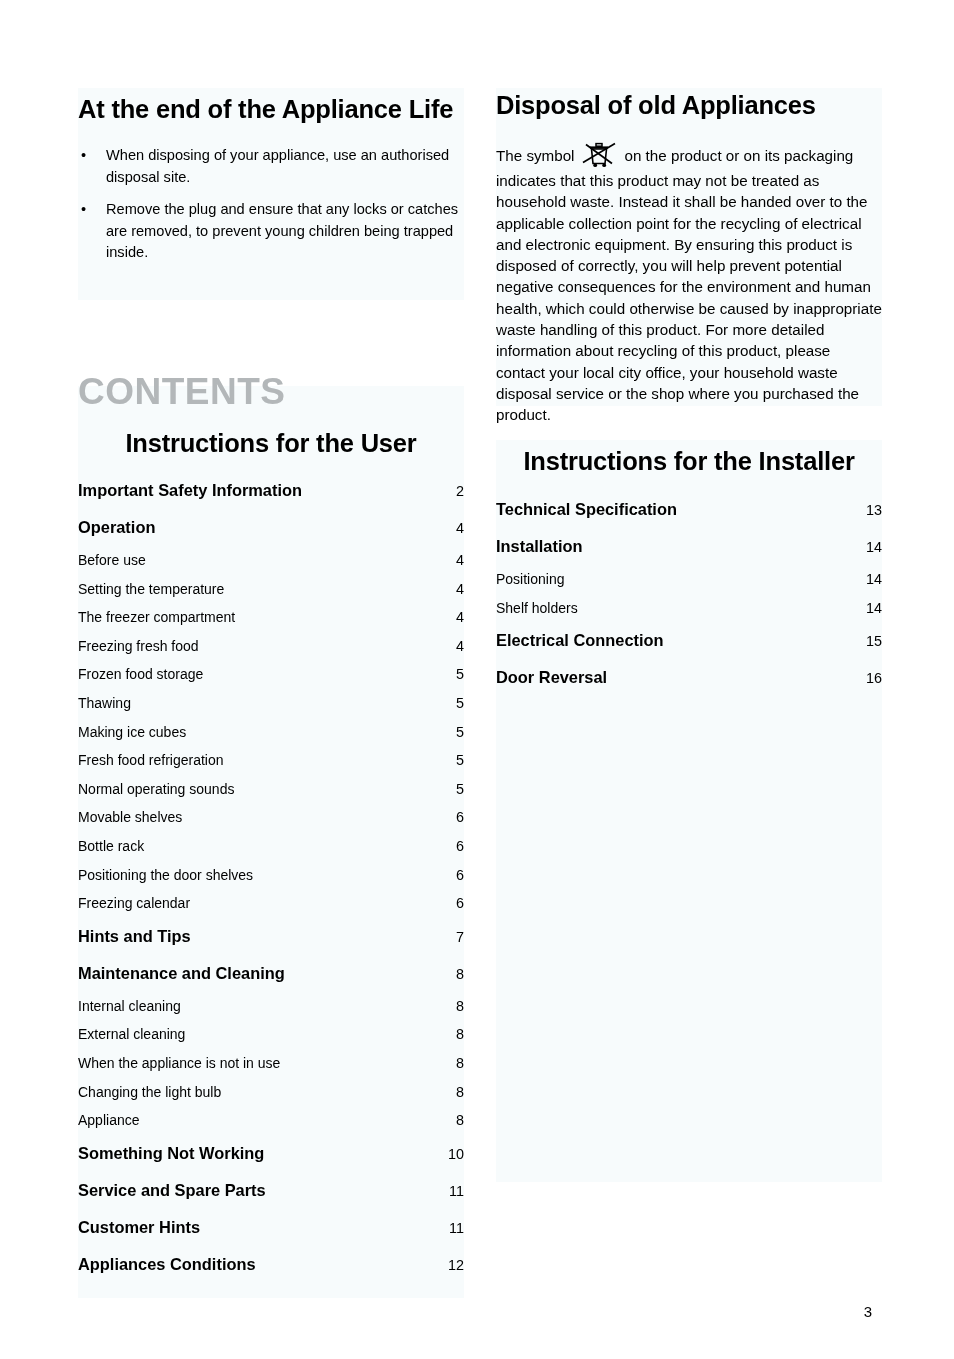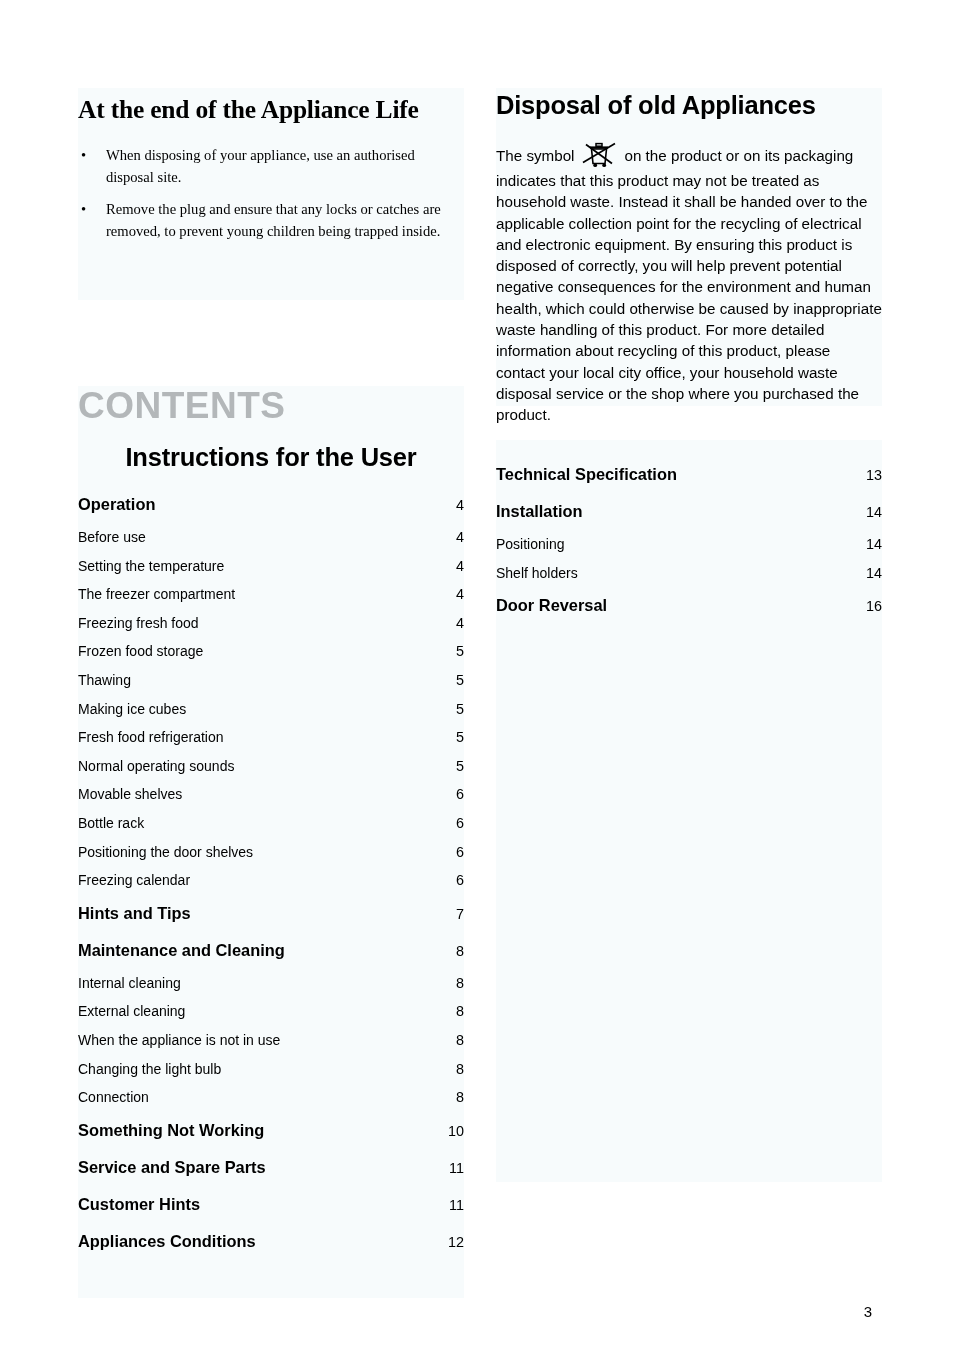--- a/index.html
+++ b/index.html
@@ -167,41 +167,45 @@
 
 <div class="page">
 
   <div class="tint" style="left:78px; top:88px; width:386px; height:212px;"></div>
   <div class="tint" style="left:78px; top:386px; width:386px; height:912px;"></div>
   <div class="tint" style="left:496px; top:88px; width:386px; height:318px;"></div>
   <div class="tint" style="left:496px; top:440px; width:386px; height:742px;"></div>
 
   <div class="col col-left">
 
-    <div class="block" style="top:92px;font-family:Liberation Serif, serif;">
+    <div class="block" style="top:92px;">
       <h1 class="section-title">At the end of the Appliance Life</h1>
 
       <ul class="bullets" style="margin-top:18px;">
         <li>
           <span class="bullet-dot">•</span>
           <span>When disposing of your appliance, use an authorised disposal site.</span>
         </li>
         <li>
           <span class="bullet-dot">•</span>
           <span>Remove the plug and ensure that any locks or catches are removed, to prevent young children being trapped inside.</span>
         </li>
       </ul>
     </div>
 
-    <div class="block" style="top:386px;">
+    <div class="block" style="top:372px;">
       <div class="contents-word">CONTENTS</div>
 
       <h2 class="group-title" style="margin-top:14px;">Instructions for the User</h2>
 
       <div class="toc" id="toc-left" style="margin-top:11px;">
+          <div class="toc-row major">
+            <span class="toc-label">Important Safety Information</span>
+            <span class="toc-page">2</span>
+          </div>
           <div class="toc-row major">
             <span class="toc-label">Operation</span>
             <span class="toc-page">4</span>
           </div>
           <div class="toc-row minor">
             <span class="toc-label">Before use</span>
             <span class="toc-page">4</span>
           </div>
           <div class="toc-row minor">
             <span class="toc-label">Setting the temperature</span>
@@ -269,21 +273,21 @@
           </div>
           <div class="toc-row minor">
             <span class="toc-label">When the appliance is not in use</span>
             <span class="toc-page">8</span>
           </div>
           <div class="toc-row minor">
             <span class="toc-label">Changing the light bulb</span>
             <span class="toc-page">8</span>
           </div>
           <div class="toc-row minor">
-            <span class="toc-label">Connection</span>
+            <span class="toc-label">Appliance</span>
             <span class="toc-page">8</span>
           </div>
           <div class="toc-row major">
             <span class="toc-label">Something Not Working</span>
             <span class="toc-page">10</span>
           </div>
           <div class="toc-row major">
             <span class="toc-label">Service and Spare Parts</span>
             <span class="toc-page">11</span>
           </div>
@@ -317,39 +321,44 @@
             <circle cx="16.2" cy="27.2" r="1.9" fill="#000"></circle>
             <circle cx="25.2" cy="27.2" r="1.9" fill="#000"></circle>
 
             <line x1="4" y1="24.5" x2="36" y2="5.5" stroke="#000" stroke-width="1.7"></line>
             <line x1="7" y1="6.5" x2="33" y2="25.5" stroke="#000" stroke-width="1.7"></line>
           </svg></span><span>on the product or on its packaging indicates that this product may not be treated as household waste. Instead it shall be handed over to the applicable collection point for the recycling of electrical and electronic equipment. By ensuring this product is disposed of correctly, you will help prevent potential negative consequences for the environment and human health, which could otherwise be caused by inappropriate waste handling of this product. For more detailed information about recycling of this product, please contact your local city office, your household waste disposal service or the shop where you purchased the product.</span>
       </p>
     </div>
 
     <div class="block" style="top:444px;">
+      <h2 class="group-title">Instructions for the Installer</h2>
 
       <div class="toc" id="toc-right" style="margin-top:12px;">
           <div class="toc-row major">
             <span class="toc-label">Technical Specification</span>
             <span class="toc-page">13</span>
           </div>
           <div class="toc-row major">
             <span class="toc-label">Installation</span>
             <span class="toc-page">14</span>
           </div>
           <div class="toc-row minor">
             <span class="toc-label">Positioning</span>
             <span class="toc-page">14</span>
           </div>
           <div class="toc-row minor">
             <span class="toc-label">Shelf holders</span>
             <span class="toc-page">14</span>
           </div>
           <div class="toc-row major">
+            <span class="toc-label">Electrical Connection</span>
+            <span class="toc-page">15</span>
+          </div>
+          <div class="toc-row major">
             <span class="toc-label">Door Reversal</span>
             <span class="toc-page">16</span>
           </div>
         </div>
     </div>
 
   </div>
 
   <div class="page-number">3</div>
 

